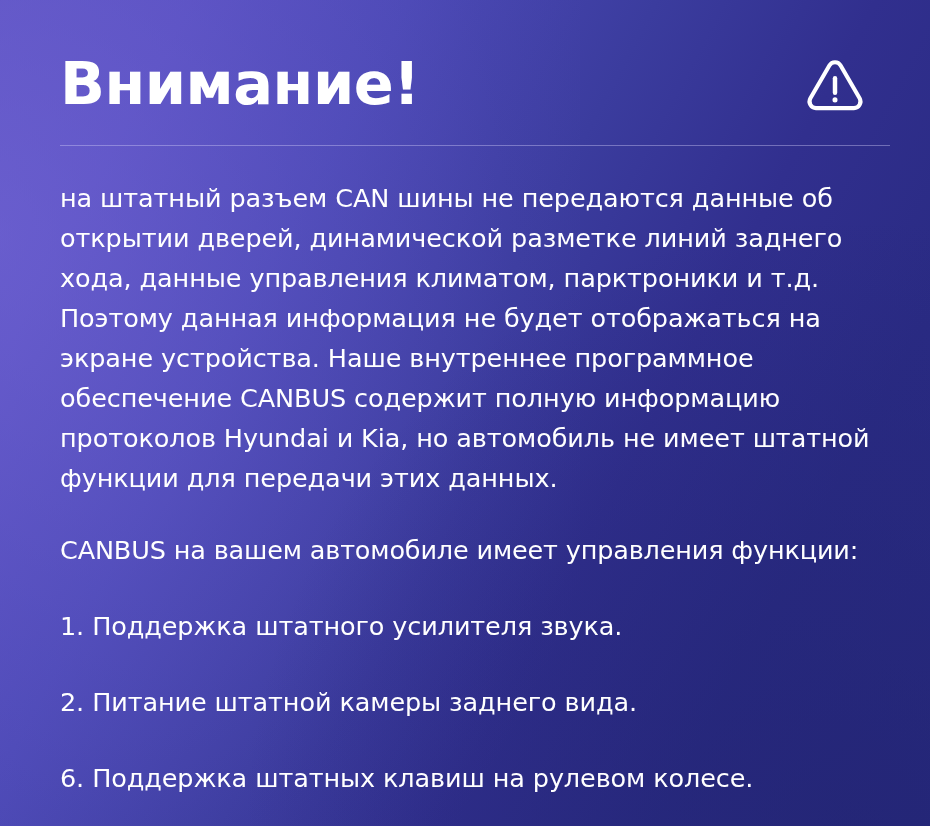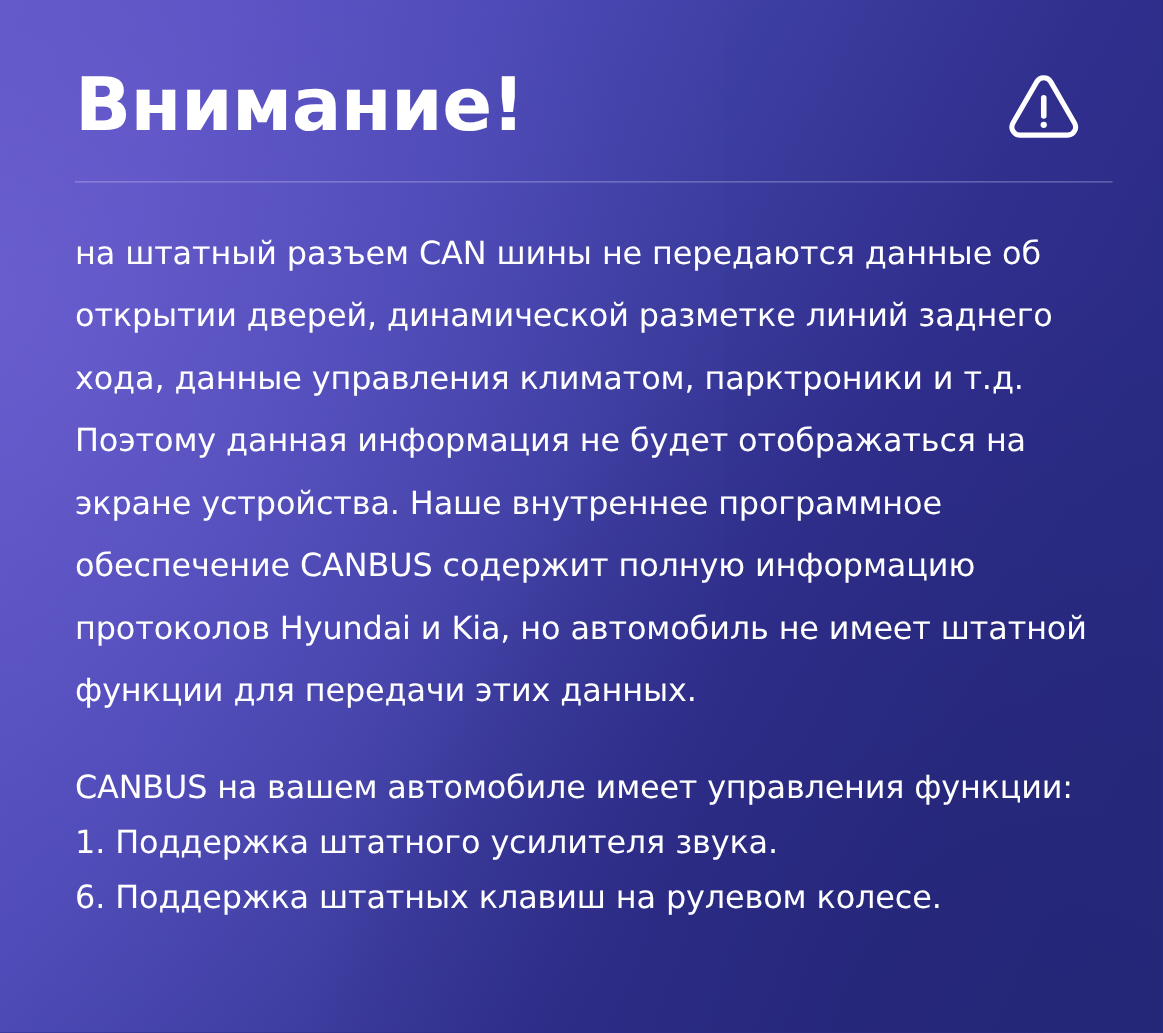--- a/index.html
+++ b/index.html
@@ -104,21 +104,21 @@
     background: rgba(205,200,246,0.42);
     border: 0;
   }
 
   
   .body-copy {
     margin: 0;
     padding-top: 32px;
     color: #ffffff;
     font-size: 25.5px;
-    line-height: 50px;
+    line-height: 40px;
     font-weight: 500;
     letter-spacing: -0.1px;
     font-family: "DejaVu Sans", "Liberation Sans", sans-serif;
     max-width: 830px;
   }
 
   .features {
     padding-top: 31px;
   }
 
@@ -140,20 +140,21 @@
   }
 
   .features-list li {
     color: #ffffff;
     font-size: 25.5px;
     line-height: 44px;
     font-weight: 500;
     letter-spacing: -0.1px;
     font-family: "DejaVu Sans", "Liberation Sans", sans-serif;
     white-space: nowrap;
+    margin-top: 32px;
   }
 </style>
 </head>
 <body>
 
 <div class="banner">
 
   <div class="content">
 
     <div class="header">
@@ -174,18 +175,19 @@
 
     <hr class="divider">
 
     <p class="body-copy">на штатный разъем CAN шины не передаются данные об открытии дверей, динамической разметке линий заднего хода, данные управления климатом, парктроники и т.д. Поэтому данная информация не будет отображаться на экране устройства. Наше внутреннее программное обеспечение CANBUS содержит полную информацию протоколов Hyundai и Kia, но автомобиль не имеет штатной функции для передачи этих данных.</p>
 
     <div class="features">
       <p class="features-lead">CANBUS на вашем автомобиле имеет управления функции:</p>
 
       <ul class="features-list">
         <li>1. Поддержка штатного усилителя звука.</li>
+        <li>2. Питание штатной камеры заднего вида.</li>
         <li>6. Поддержка штатных клавиш на рулевом колесе.</li>
       </ul>
     </div>
 
   </div>
 </div>
 
 </body></html>

